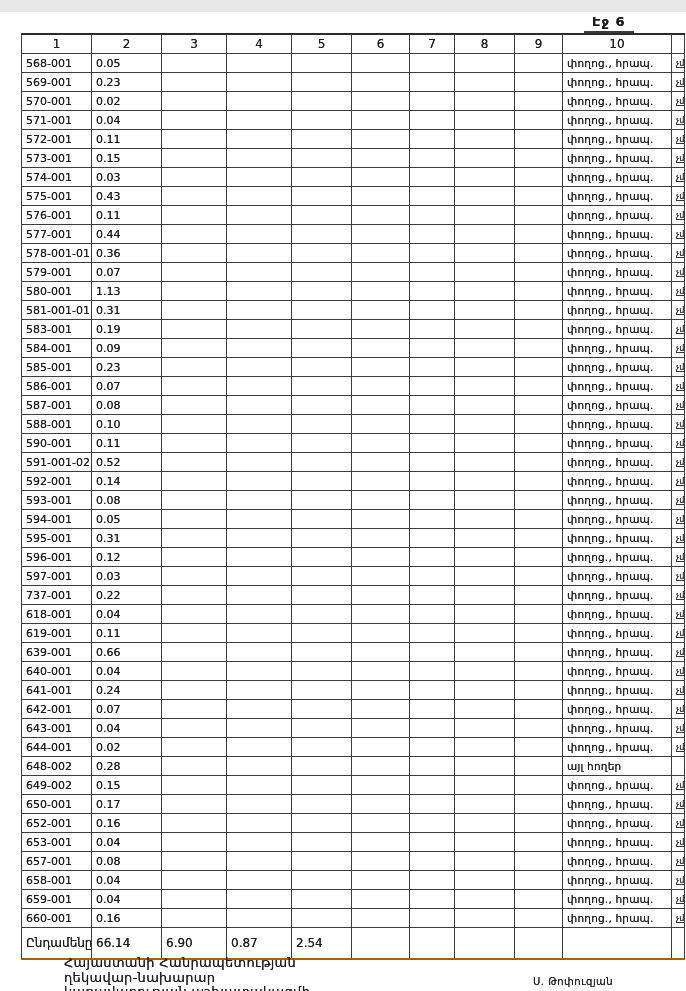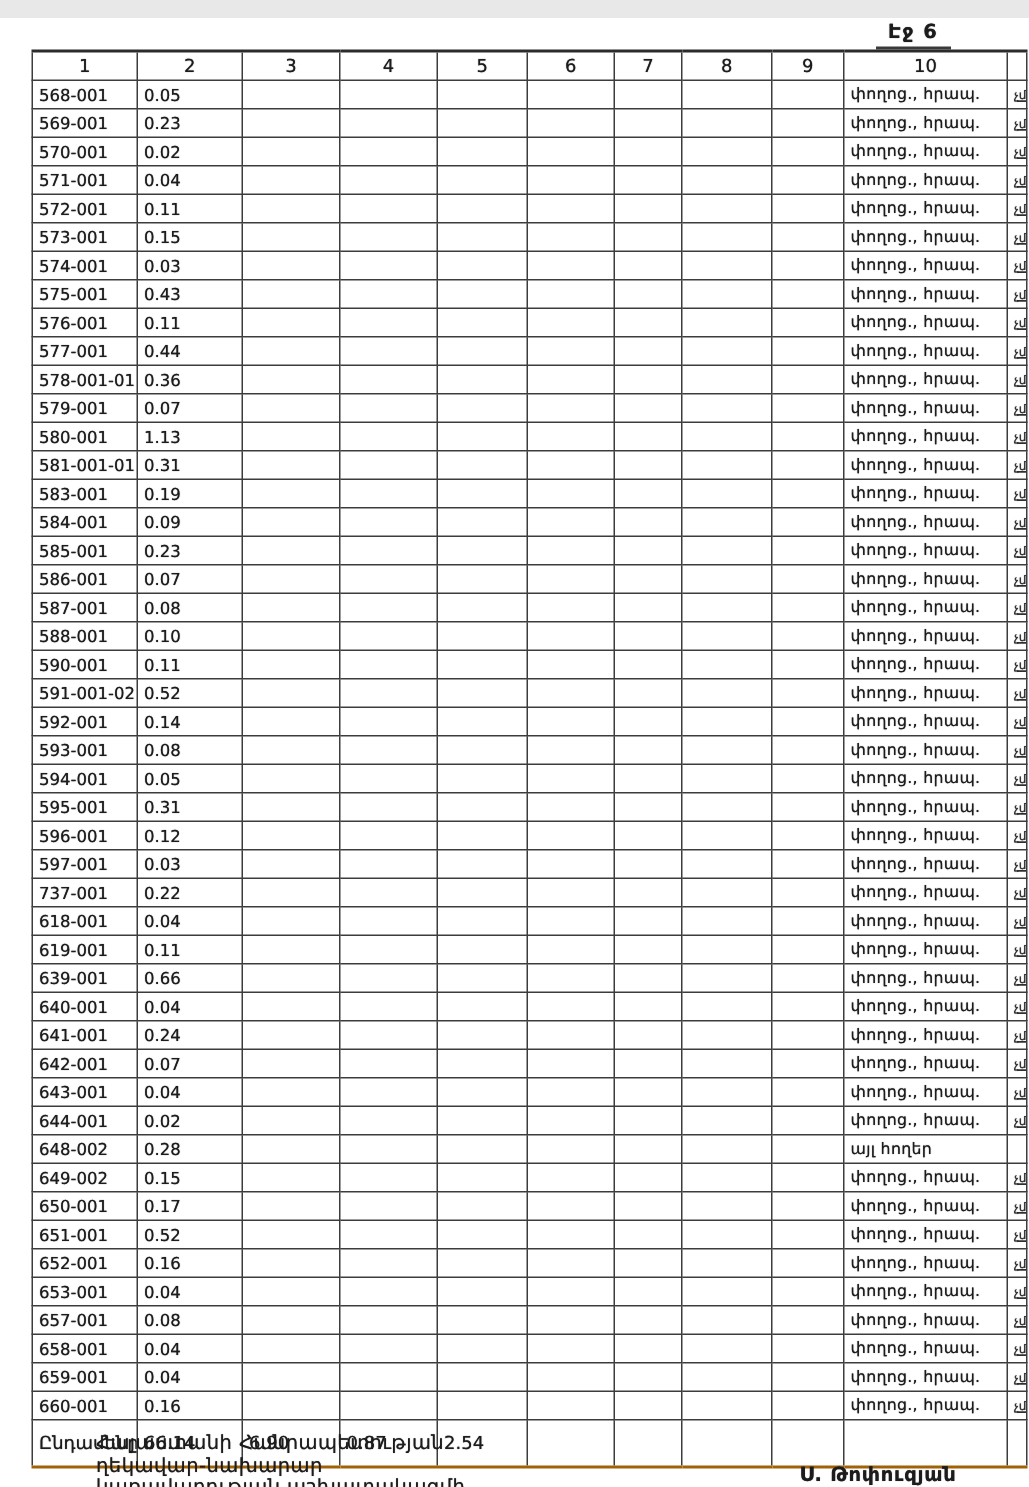--- a/index.html
+++ b/index.html
@@ -54,21 +54,21 @@
   }
 
   .footer-left{
     position:absolute; left:64px; top:944px;
     font-size:13px; font-weight:normal; line-height:14.5px;
     letter-spacing:.3px;
     text-shadow:0 0 .5px rgba(20,20,20,.8);
   }
   .footer-right{
     position:absolute; left:533px; top:964px;
-    font-size:13px; font-weight:bold; letter-spacing:.5px;
+    font-size:10px; font-weight:normal; letter-spacing:.5px;
     text-shadow:0 0 .5px rgba(20,20,20,.8);
   }
 </style>
 </head>
 <body>
 
 <div class="page">
 
   <div class="page-label">Էջ 6</div>
 
@@ -616,33 +616,20 @@
           <td></td>
           <td></td>
           <td></td>
           <td></td>
           <td></td>
           <td></td>
           <td class="c-use last">փողոց., հրապ.</td>
           <td class="c-margin">չմ</td>
         </tr>
         <tr>
-          <td class="c-code first">651-001</td>
-          <td class="c-val">0.52</td>
-          <td></td>
-          <td></td>
-          <td></td>
-          <td></td>
-          <td></td>
-          <td></td>
-          <td></td>
-          <td class="c-use last">փողոց., հրապ.</td>
-          <td class="c-margin">չմ</td>
-        </tr>
-        <tr>
           <td class="c-code first">652-001</td>
           <td class="c-val">0.16</td>
           <td></td>
           <td></td>
           <td></td>
           <td></td>
           <td></td>
           <td></td>
           <td></td>
           <td class="c-use last">փողոց., հրապ.</td>

